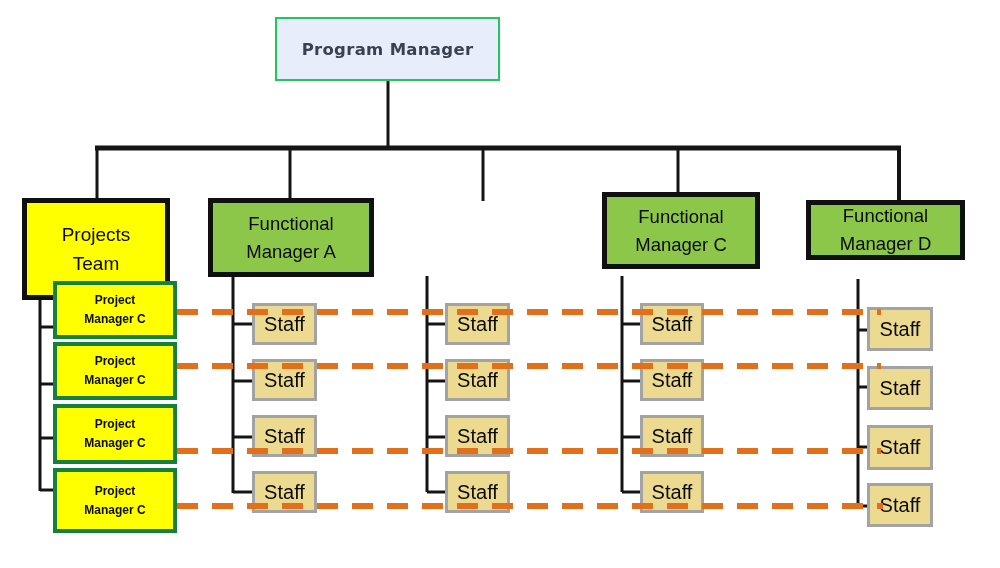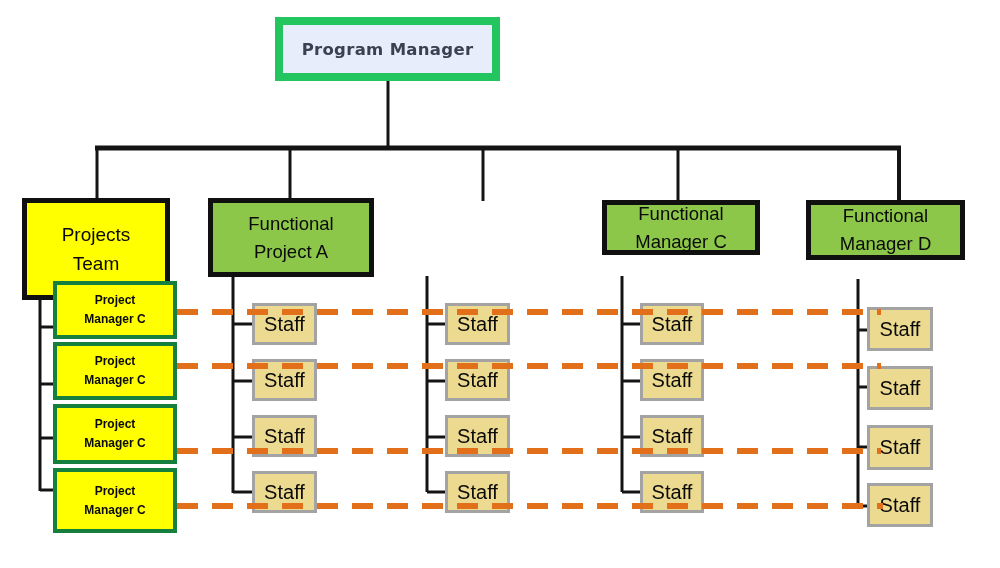--- a/index.html
+++ b/index.html
@@ -12,21 +12,21 @@
   svg.dashes{z-index:3;}
   .lines path{stroke:var(--connector,#141414);fill:none;}
   .dashes line{stroke:var(--dashed-link,#e2701a);stroke-width:6;stroke-dasharray:21 14;}
   .box{
     position:absolute;z-index:2;display:flex;align-items:center;justify-content:center;
     text-align:center;box-sizing:border-box;color:#0a0a0a;
   }
   .box .lbl{display:inline-block;}
   .program-manager{
     background:var(--program-manager-fill,#e7edfa);
-    border:8px solid #22c55e;
+    border:2px solid #22c55e;
     font-family:"DejaVu Sans",sans-serif;
     font-weight:bold;font-size:16.5px;color:#3a4150;letter-spacing:.3px;
   }
   .mgr{
     border:5px solid #101010;font-size:18.5px;line-height:1.5;
   }
   .mgr .lbl{max-width:122px;}
   .projects-team{background:var(--projects-team-fill,#ffff00);font-size:19px;line-height:1.55;}
   .projects-team .lbl{max-width:95px;}
   .fm{background:var(--functional-manager-fill,#8dc74a);}
@@ -89,23 +89,23 @@
   </svg>
 
   <div class="box program-manager" style="left:275px;top:17px;width:225px;height:64px">
     <span class="lbl">Program Manager</span>
   </div>
 
   <div class="box mgr projects-team" style="left:22px;top:198px;width:148px;height:102px">
     <span class="lbl">Projects Team</span>
   </div>
   <div class="box mgr fm" style="left:208px;top:198px;width:166px;height:79px">
-    <span class="lbl">Functional Project A</span>
+    <span class="lbl">Functional Manager A</span>
   </div>
-  <div class="box mgr fm" style="left:602px;top:200px;width:158px;height:55px">
+  <div class="box mgr fm" style="left:602px;top:192px;width:158px;height:77px">
     <span class="lbl">Functional Manager C</span>
   </div>
   <div class="box mgr fm" style="left:806px;top:200px;width:159px;height:60px">
     <span class="lbl">Functional Manager D</span>
   </div>
 
   <div class="box pmc" style="left:53px;top:281px;width:124px;height:58px">
     <span class="lbl">Project Manager C</span>
   </div>
   <div class="box pmc" style="left:53px;top:342px;width:124px;height:58px">

